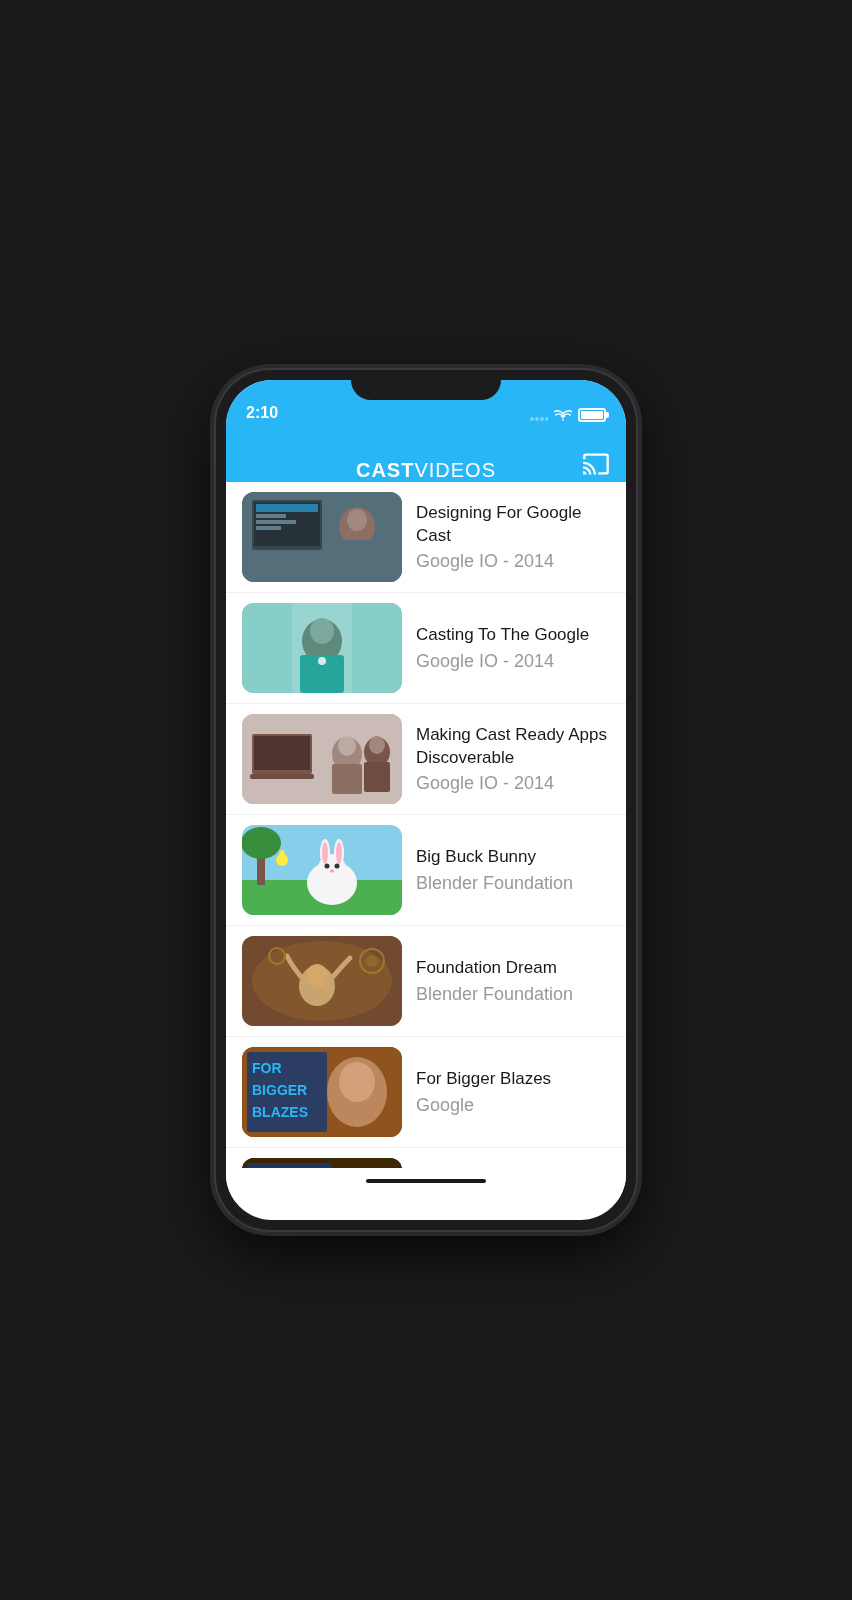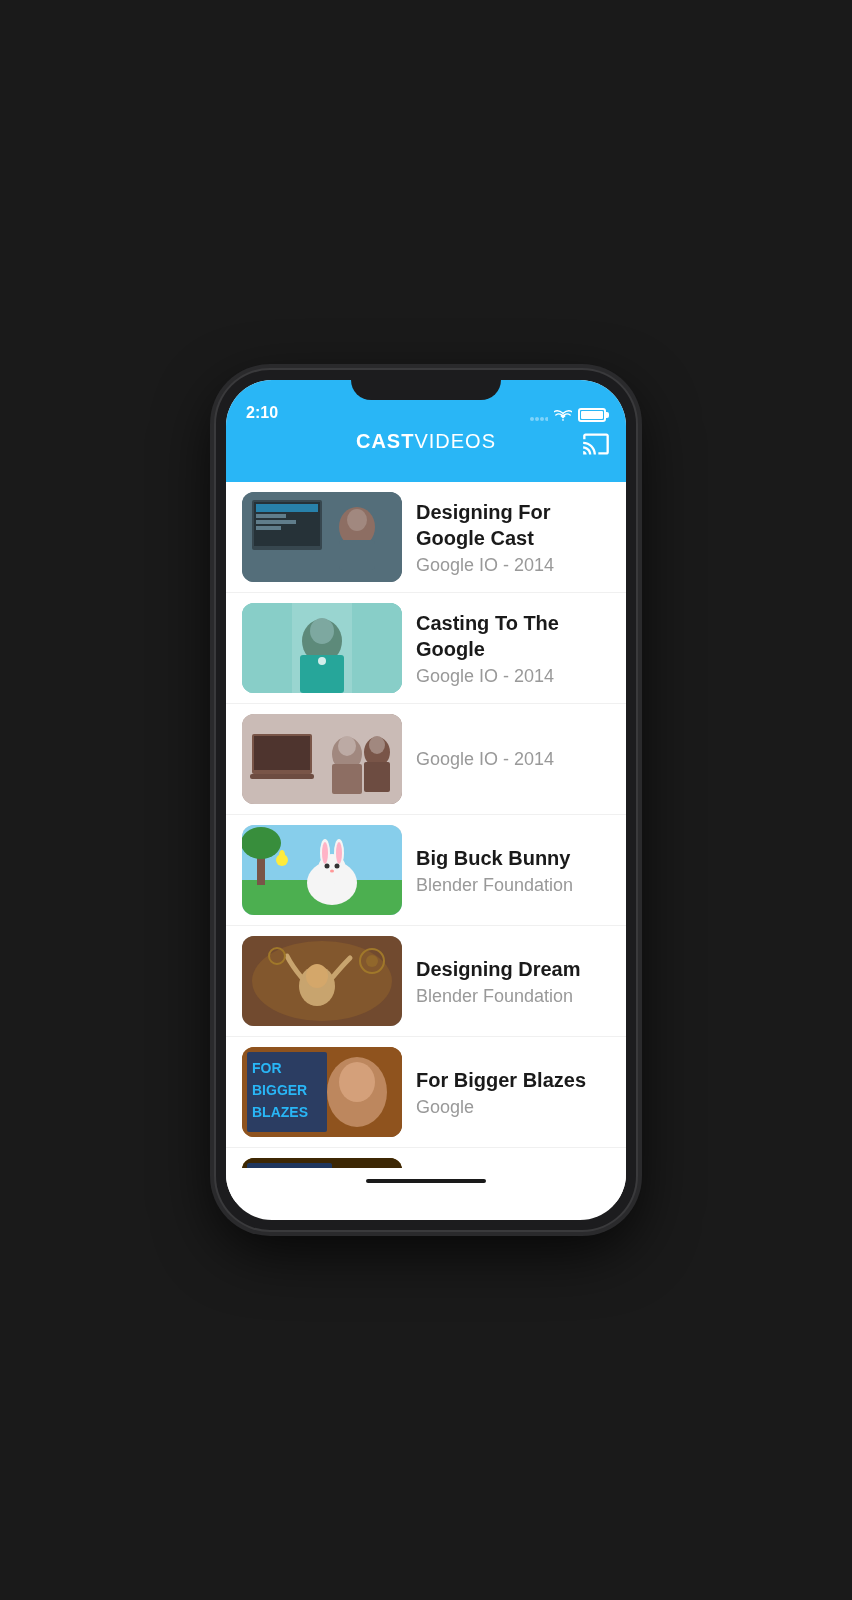--- a/index.html
+++ b/index.html
@@ -110,21 +110,21 @@
       width: 100%;
       height: 100%;
       background: white;
       border-radius: 1px;
     }
     
     .app-header {
       background: #29b6f6;
       height: 52px;
       display: flex;
-      align-items: flex-start;
+      align-items: flex-end;
       justify-content: center;
       padding: 0 16px;
       position: relative;
     }
     .app-title {
       font-size: 20px;
       font-weight: 400;
       letter-spacing: 1px;
       color: white;
     }
@@ -184,22 +184,22 @@
       background: linear-gradient(135deg, #8b6914 0%, #5a3a0a 100%);
       display: flex;
       align-items: center;
       justify-content: center;
     }
     .video-info {
       flex: 1;
       padding-left: 14px;
     }
     .video-title {
-      font-size: 20px;
-      font-weight: 700;
+      font-size: 17px;
+      font-weight: 400;
       color: #1a1a1a;
       line-height: 1.3;
       margin-bottom: 4px;
     }
     .video-subtitle {
       font-size: 18px;
       color: #999;
     }
     
     .bottom-bar {
@@ -324,20 +324,21 @@
 
             <ellipse cx="105" cy="40" rx="15" ry="17" fill="#a1887f"></ellipse>
             <ellipse cx="105" cy="32" rx="9" ry="10" fill="#bcaaa4"></ellipse>
             <rect x="90" y="50" width="30" height="30" rx="2" fill="#8d6e63"></rect>
             <ellipse cx="135" cy="38" rx="13" ry="15" fill="#795548"></ellipse>
             <ellipse cx="135" cy="31" rx="8" ry="9" fill="#a1887f"></ellipse>
             <rect x="122" y="48" width="26" height="30" rx="2" fill="#6d4c41"></rect>
           </svg>
         </div>
         <div class="video-info">
+          <div class="video-title">Making Cast Ready Apps Discoverable</div>
           <div class="video-subtitle">Google IO - 2014</div>
         </div>
       </div>
 
       <div class="video-item">
         <div class="video-thumbnail">
           <svg class="thumb-svg" viewBox="0 0 160 90" xmlns="http://www.w3.org/2000/svg">
 
             <rect width="160" height="90" fill="#87ceeb"></rect>
 
@@ -383,21 +384,21 @@
 
             <path d="M60 42 Q50 30 45 20" stroke="#c8a46e" stroke-width="5" fill="none" stroke-linecap="round"></path>
             <path d="M90 42 Q100 30 108 22" stroke="#c8a46e" stroke-width="5" fill="none" stroke-linecap="round"></path>
 
             <circle cx="130" cy="25" r="12" fill="none" stroke="#a0782a" stroke-width="2"></circle>
             <circle cx="130" cy="25" r="6" fill="#a0782a" opacity="0.5"></circle>
             <circle cx="35" cy="20" r="8" fill="none" stroke="#a0782a" stroke-width="2"></circle>
           </svg>
         </div>
         <div class="video-info">
-          <div class="video-title">Designing Dream</div>
+          <div class="video-title">Foundation Dream</div>
           <div class="video-subtitle">Blender Foundation</div>
         </div>
       </div>
 
       <div class="video-item">
         <div class="video-thumbnail thumb-blazes">
           <svg class="thumb-svg" viewBox="0 0 160 90" xmlns="http://www.w3.org/2000/svg">
             <rect width="160" height="90" fill="#7a4010"></rect>
             <rect width="160" height="90" fill="#bf8040" opacity="0.3"></rect>
 

